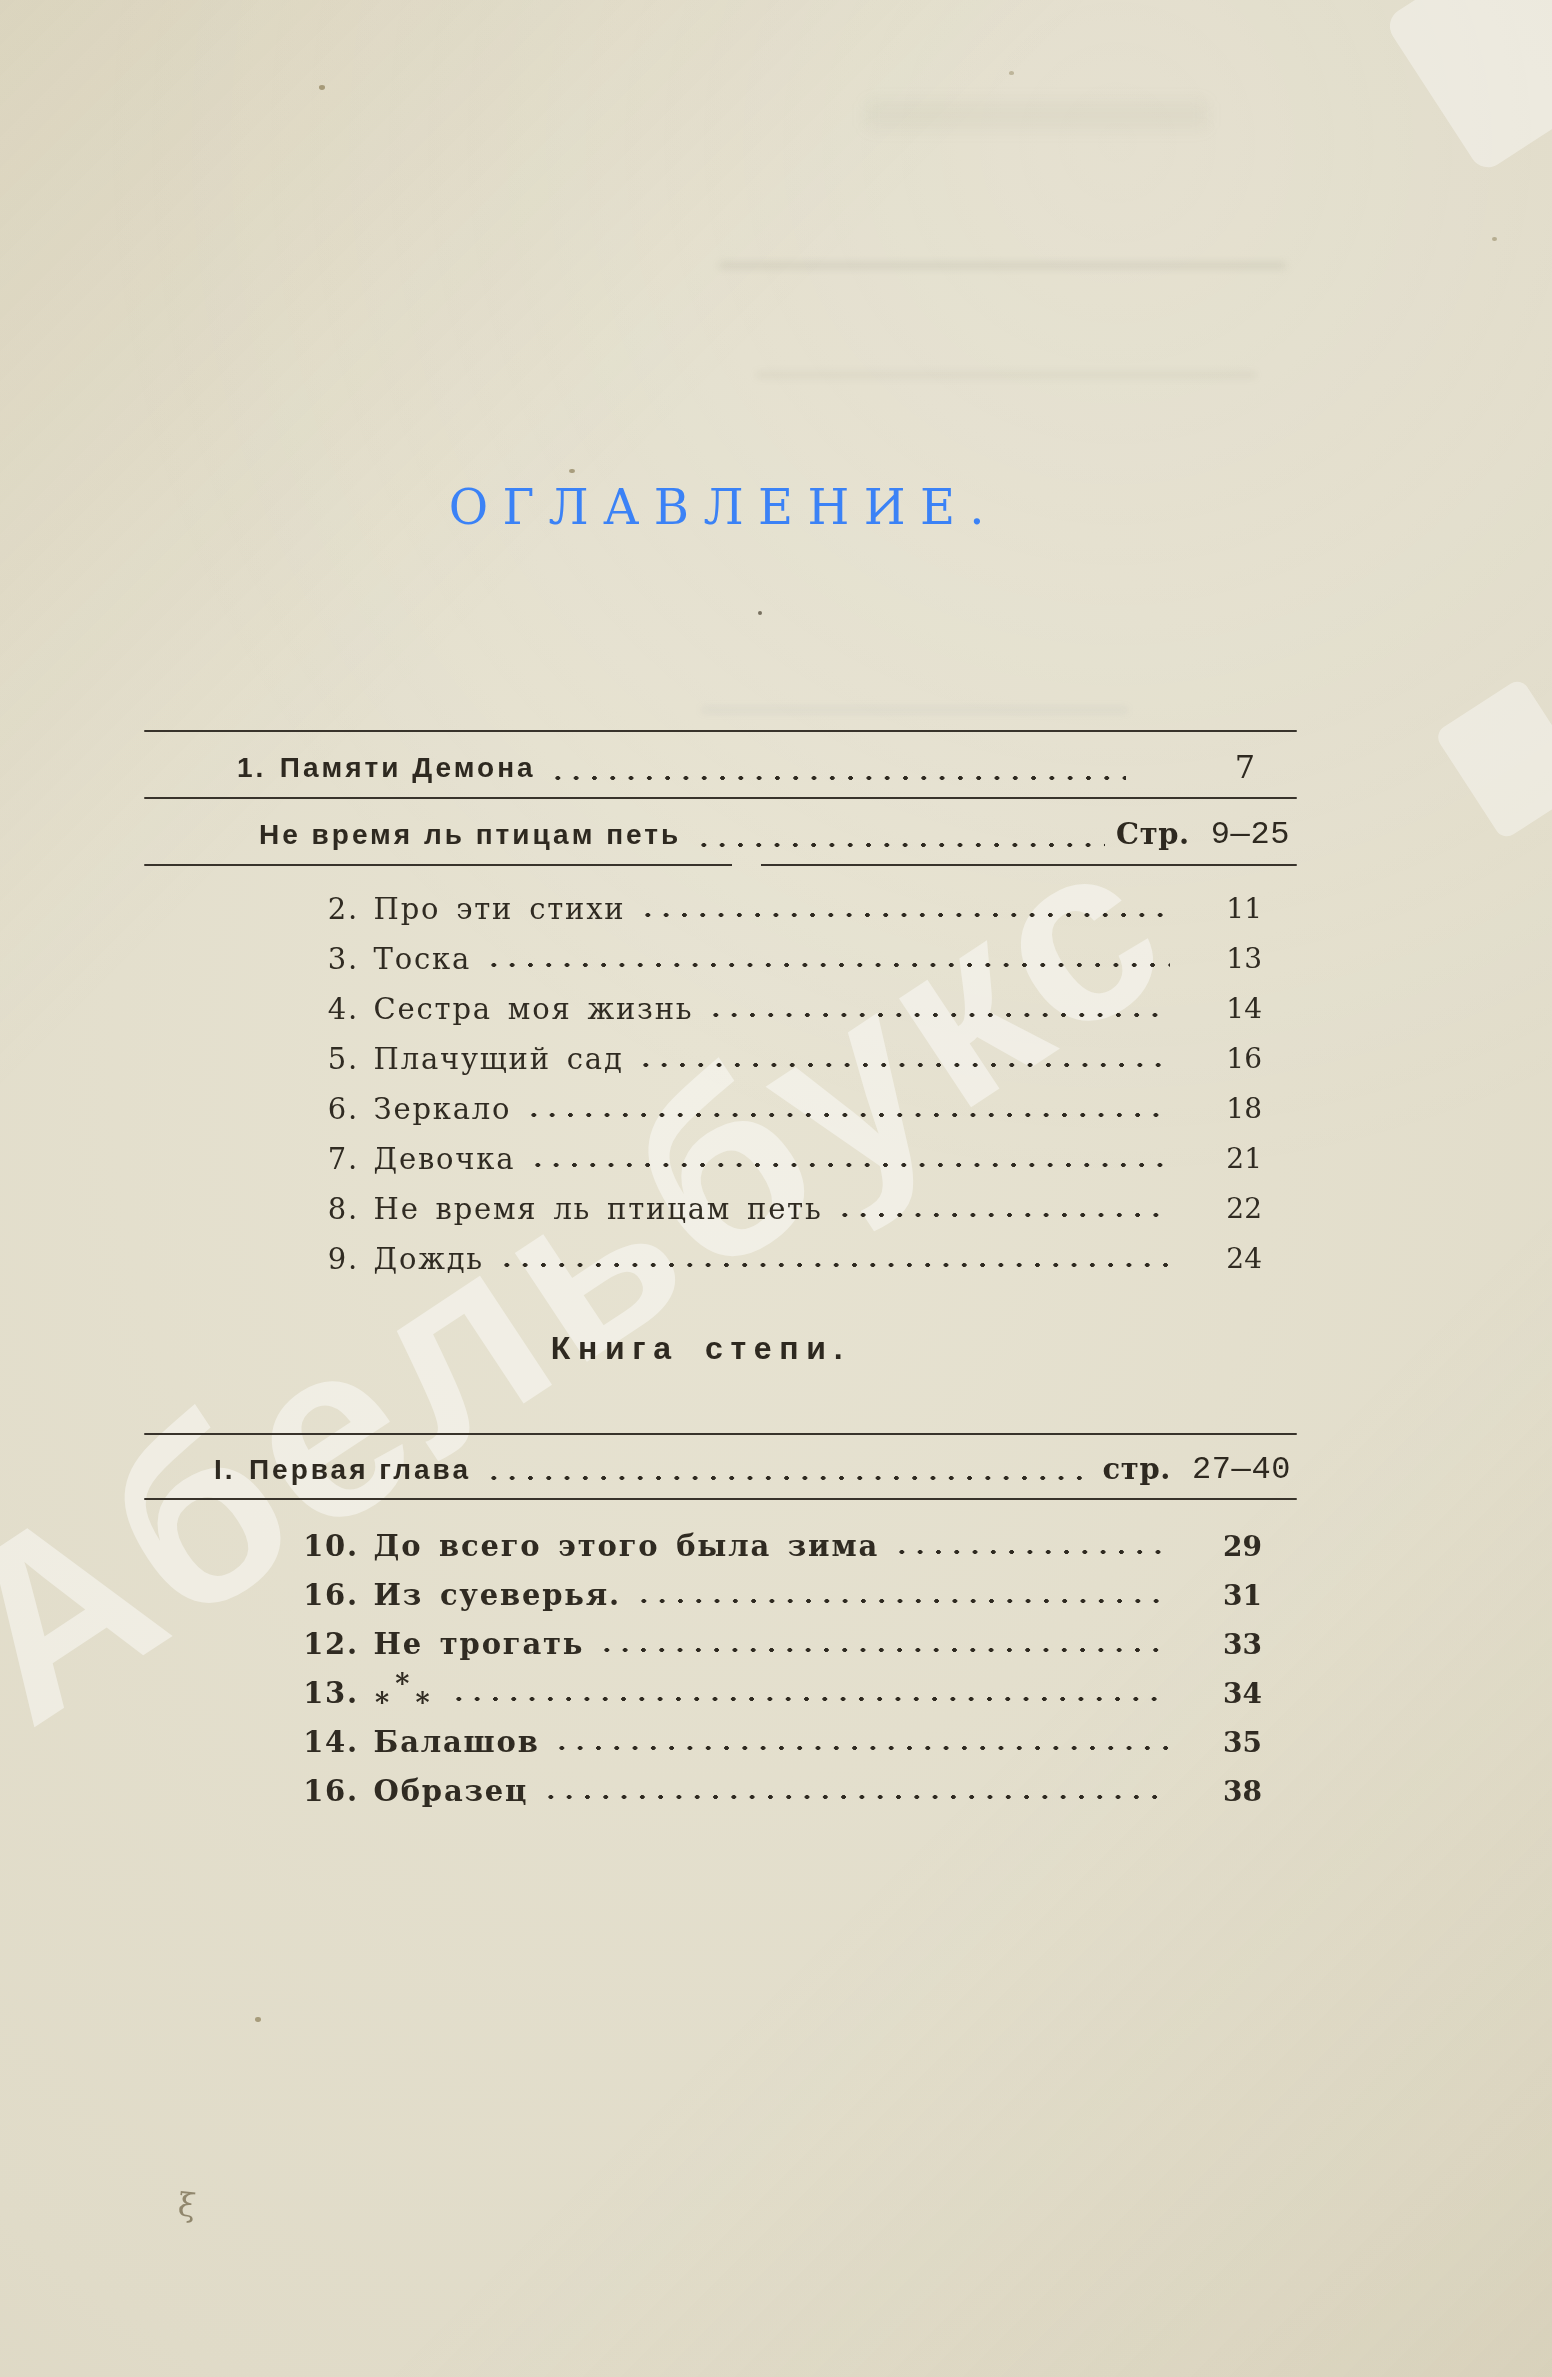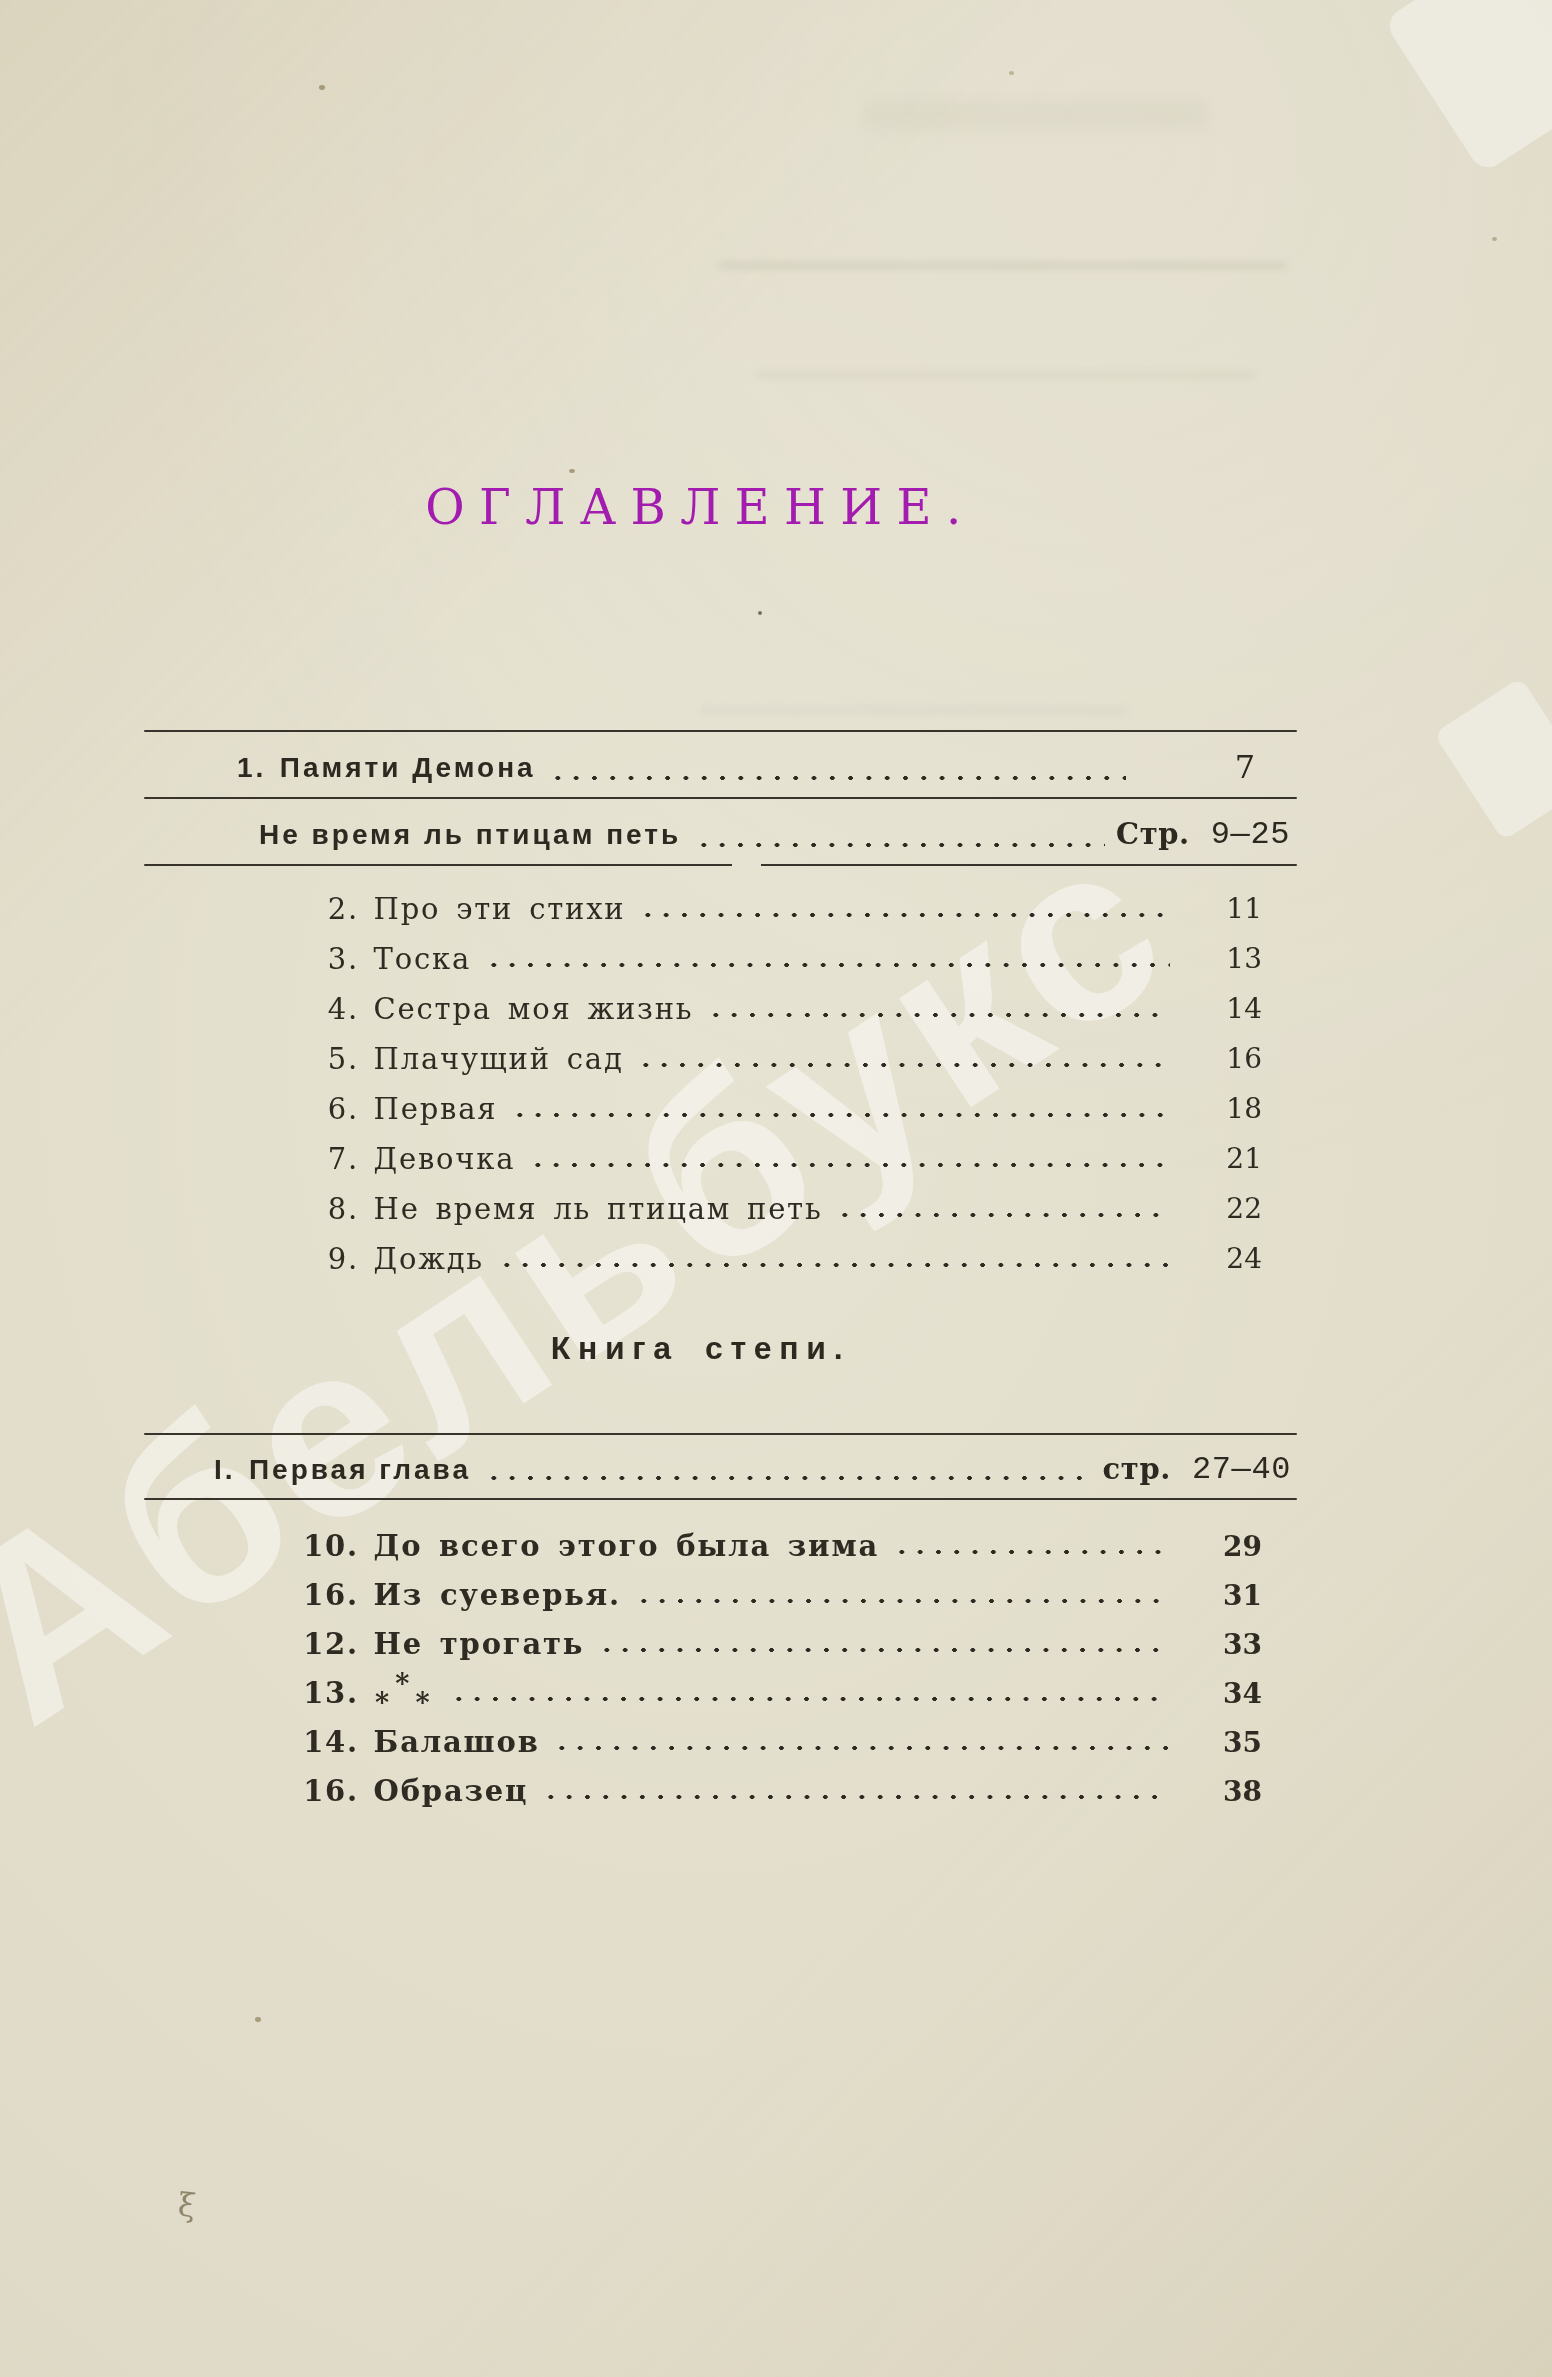--- a/index.html
+++ b/index.html
@@ -21,22 +21,22 @@
     color:rgba(255,255,255,0.45);
     transform:rotate(-33.5deg);transform-origin:0 50%;
     white-space:nowrap;pointer-events:none;
   }
   .wedge{position:absolute;background:rgba(255,255,255,0.38);pointer-events:none;}
   .wedge1{left:1460px;top:695px;width:104px;height:128px;transform:rotate(-33deg);border-radius:12.2px;}
   .wedge2{left:1420px;top:-37px;width:158px;height:183px;transform:rotate(-33deg);border-radius:18.3px;}
   
   .page-title{
     position:absolute;left:402px;top:479px;width:597px;
-    text-align:center;font-size:48px;letter-spacing:0.30em;
-    color:#a21caf;white-space:nowrap;
+    text-align:right;font-size:48px;letter-spacing:0.30em;
+    color:#3b82f6;white-space:nowrap;
   }
   
   .rule{position:absolute;left:144px;width:1153px;height:2.4px;background:#38332b;border-radius:1.2px;}
   .rule.r1{top:730px;}
   .rule.r2{top:797px;}
   .rule.r3{top:864px;background:linear-gradient(90deg,#38332b 0 51%,rgba(0,0,0,0) 51% 53.5%,#38332b 53.5% 100%);}
   .rule.r4{top:1433px;}
   .rule.r5{top:1498px;}
   
   .hrow{
@@ -157,21 +157,21 @@
     <span class="page">14</span>
   </div>
   <div class="erow">
     <span class="num">5.</span>
     <span class="etitle">Плачущий сад</span>
     <span class="leader"></span>
     <span class="page">16</span>
   </div>
   <div class="erow">
     <span class="num">6.</span>
-    <span class="etitle">Первая</span>
+    <span class="etitle">Зеркало</span>
     <span class="leader"></span>
     <span class="page">18</span>
   </div>
   <div class="erow">
     <span class="num">7.</span>
     <span class="etitle">Девочка</span>
     <span class="leader"></span>
     <span class="page">21</span>
   </div>
   <div class="erow">

